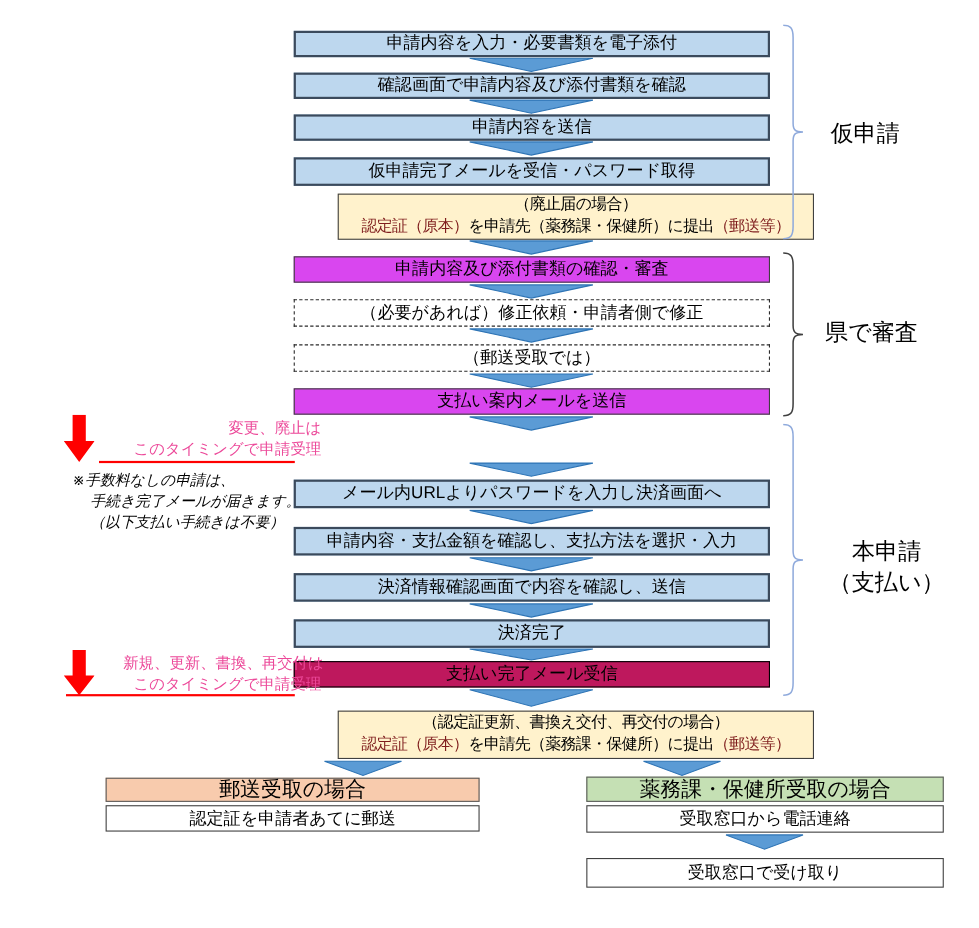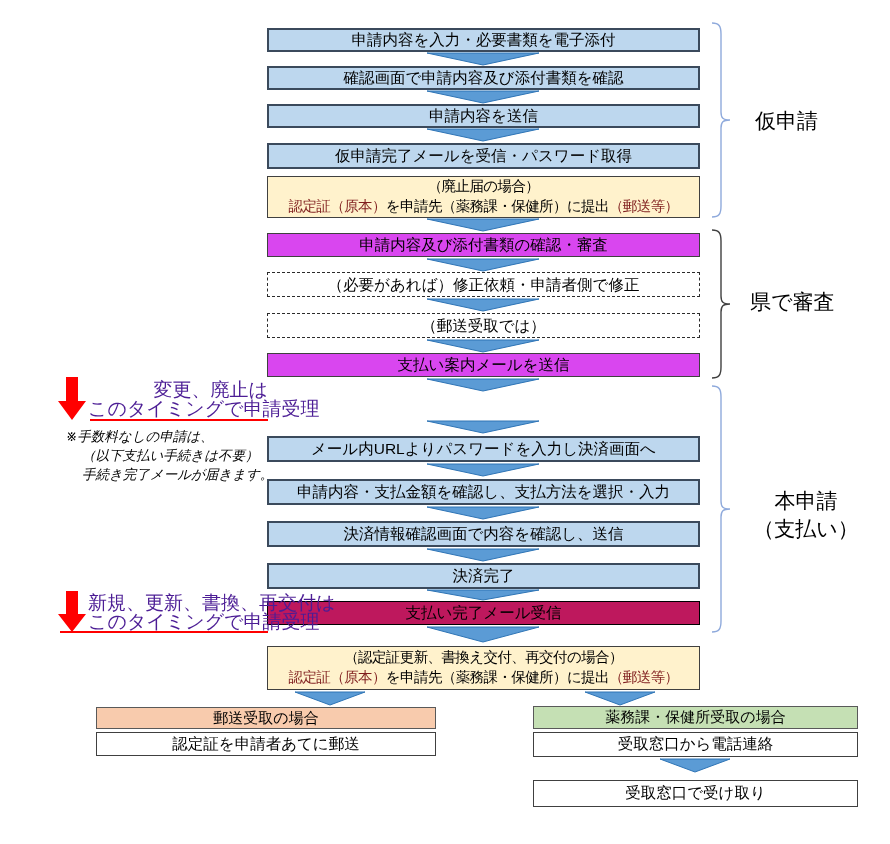--- a/index.html
+++ b/index.html
@@ -11,32 +11,32 @@
   .box{
     position:absolute;left:267px;width:433px;box-sizing:border-box;
     display:flex;align-items:center;justify-content:center;
     font-size:15.5px;line-height:1.1;text-align:center;white-space:nowrap;
   }
   .blue{background:#BDD7EE;border:2px solid #3B4A5C;}
   .white{background:#d946ef;border:1.6px solid #404040;}
   .dashed{background:#ffffff;border:1.6px dashed #2b2b2b;}
   .yellow{background:#be185d;border:1.6px solid #000000;}
   .cream{background:#FFF2CC;border:1.6px solid #404040;flex-direction:column;
-         font-size:14.5px;letter-spacing:-0.6px;line-height:1.35;}
+         font-size:14.5px;letter-spacing:-0.6px;line-height:1.35;margin-left:40px;}
   .cream .red{color:#7f1d1d;}
   .arr{position:absolute;}
   .bracket{position:absolute;}
   .side-label{position:absolute;font-size:21px;color:#000;white-space:nowrap;}
-  .redtext{position:absolute;color:#4c1d95;font-size:19px;line-height:19px;
-           text-align:right;white-space:nowrap;}
+  .redtext{position:absolute;color:#ec4899;font-size:14px;line-height:19px;
+           text-align:right;white-space:nowrap;margin-left:24px;}
   .redline{position:absolute;height:2px;background:#FF0000;}
   .blacknote{position:absolute;font-size:13.5px;line-height:19px;color:#000;white-space:nowrap;font-style:italic;}
   .bnote-indent{padding-left:16px;}
   .bhead{position:absolute;box-sizing:border-box;display:flex;align-items:center;
-         justify-content:center;font-size:15px;white-space:nowrap;}
+         justify-content:center;font-size:19px;white-space:nowrap;}
   .peach{background:#F8CBAD;border:1.6px solid #595959;}
   .green{background:#C5E0B4;border:1.6px solid #595959;}
   .bbox{position:absolute;box-sizing:border-box;background:#fff;border:1.6px solid #404040;
         display:flex;align-items:center;justify-content:center;font-size:15.5px;white-space:nowrap;}
   .bottomnote{position:absolute;font-size:14.5px;line-height:18.5px;color:#000;white-space:nowrap;}
 </style>
 </head>
 <body>
 
 <div class="canvas">
@@ -158,22 +158,22 @@
   <svg class="arr" style="left:58px;top:377px" width="28" height="44" viewBox="0 0 28 44">
       <polygon points="8,0 20,0 20,24 28,24 14,43 0,24 8,24" fill="#FF0000"></polygon>
     </svg>
   <div class="redtext" style="left:88px;top:380px;width:180px">
     <div>変更、廃止は</div>
     <div>このタイミングで申請受理</div>
   </div>
   <div class="redline" style="left:90px;top:419px;width:178px"></div>
   <div class="blacknote" style="left:66px;top:427px">
     <div>※手数料なしの申請は、</div>
+    <div class="bnote-indent">手続き完了メールが届きます。</div>
     <div class="bnote-indent">（以下支払い手続きは不要）</div>
-    <div class="bnote-indent">手続き完了メールが届きます。</div>
   </div>
 
   <svg class="arr" style="left:58px;top:591px" width="28" height="42" viewBox="0 0 28 42">
       <polygon points="8,0 20,0 20,23 28,23 14,41 0,23 8,23" fill="#FF0000"></polygon>
     </svg>
   <div class="redtext" style="left:88px;top:593px;width:180px">
     <div>新規、更新、書換、再交付は</div>
     <div>このタイミングで申請受理</div>
   </div>
   <div class="redline" style="left:60px;top:631px;width:208px"></div>

